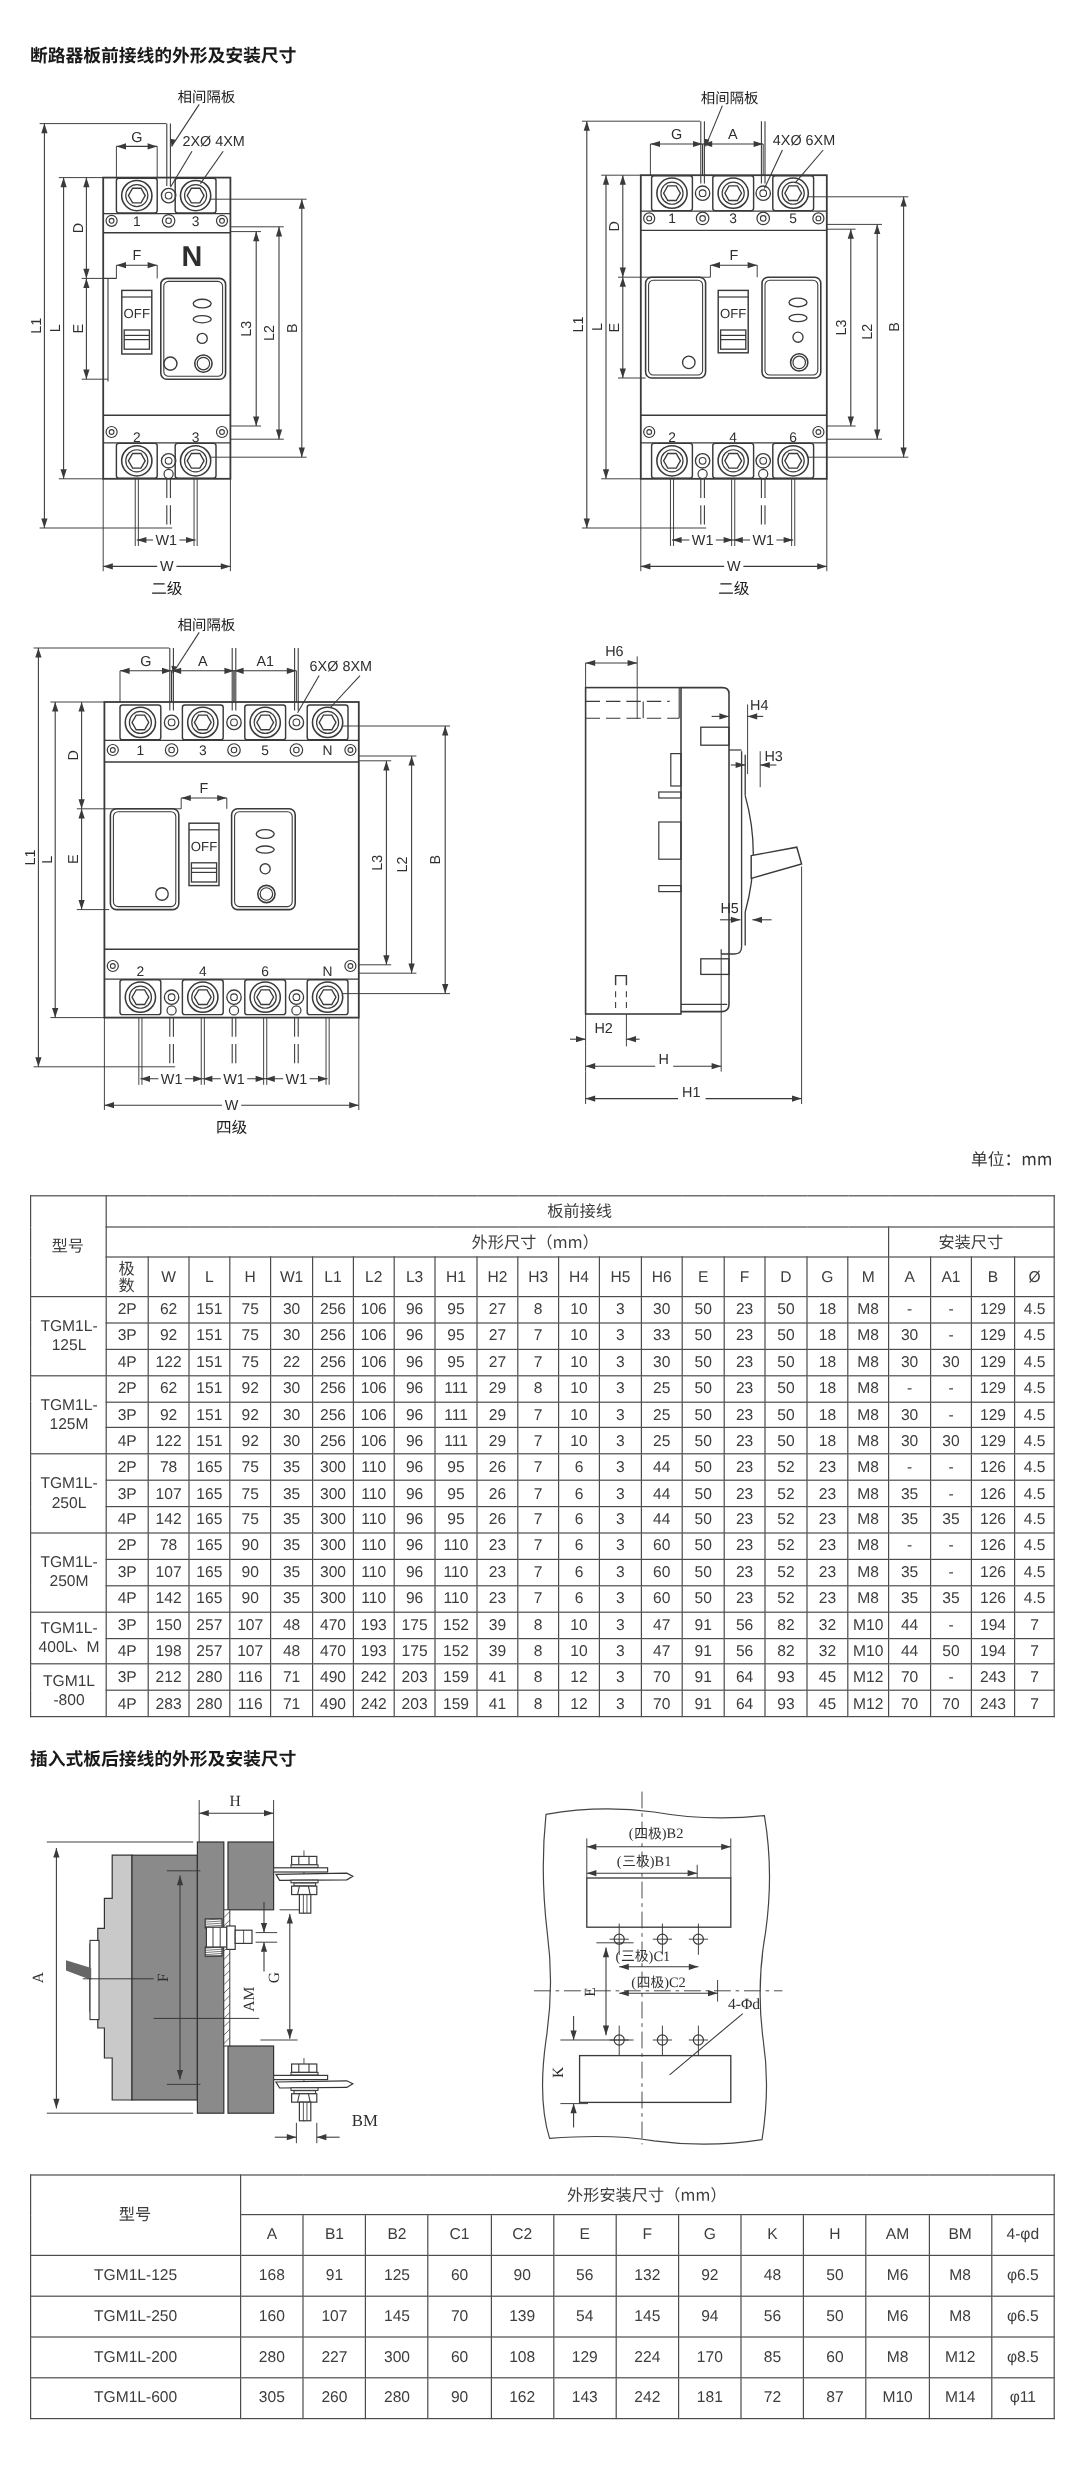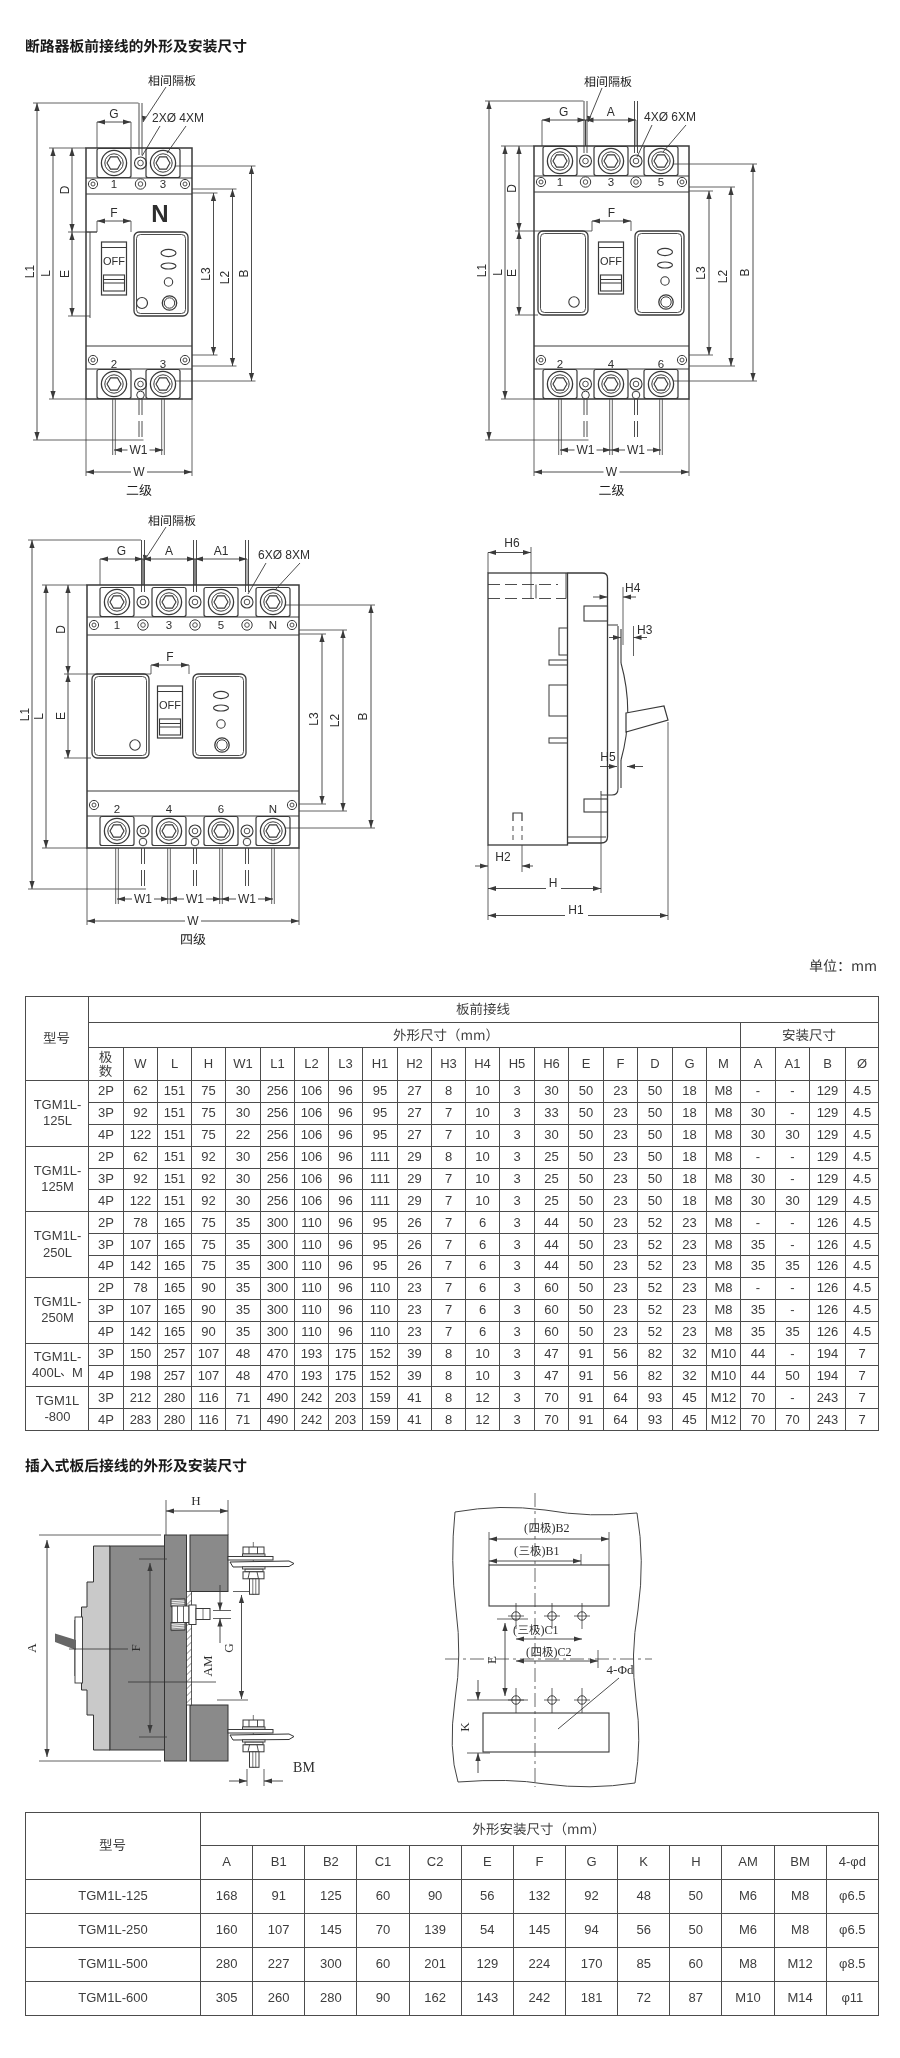--- a/index.html
+++ b/index.html
@@ -1427,26 +1427,26 @@
         <td>54</td>
         <td>145</td>
         <td>94</td>
         <td>56</td>
         <td>50</td>
         <td>M6</td>
         <td>M8</td>
         <td>φ6.5</td>
       </tr>
       <tr style="height:34px">
-        <td>TGM1L-500</td>
+        <td>TGM1L-200</td>
         <td>280</td>
         <td>227</td>
         <td>300</td>
         <td>60</td>
-        <td>201</td>
+        <td>108</td>
         <td>129</td>
         <td>224</td>
         <td>170</td>
         <td>85</td>
         <td>60</td>
         <td>M8</td>
         <td>M12</td>
         <td>φ8.5</td>
       </tr>
       <tr style="height:34px">

